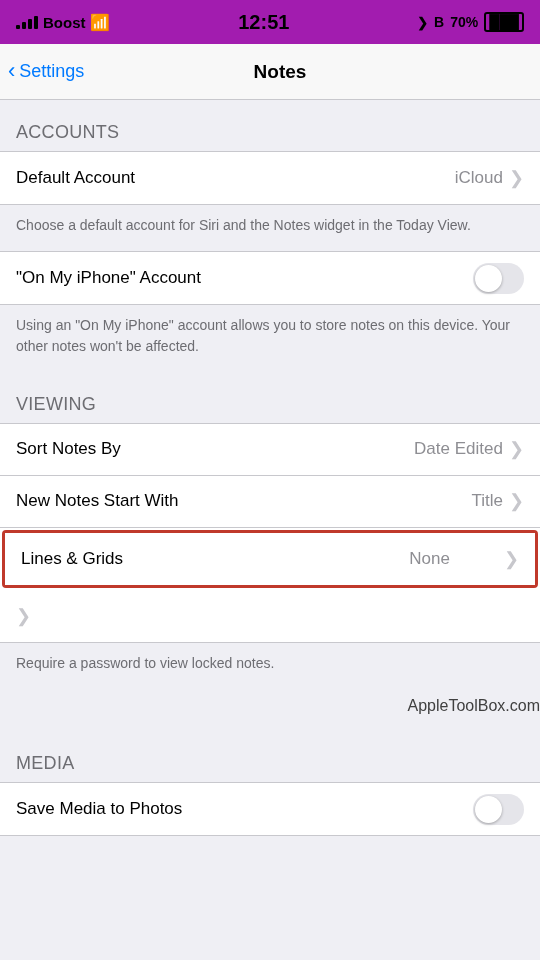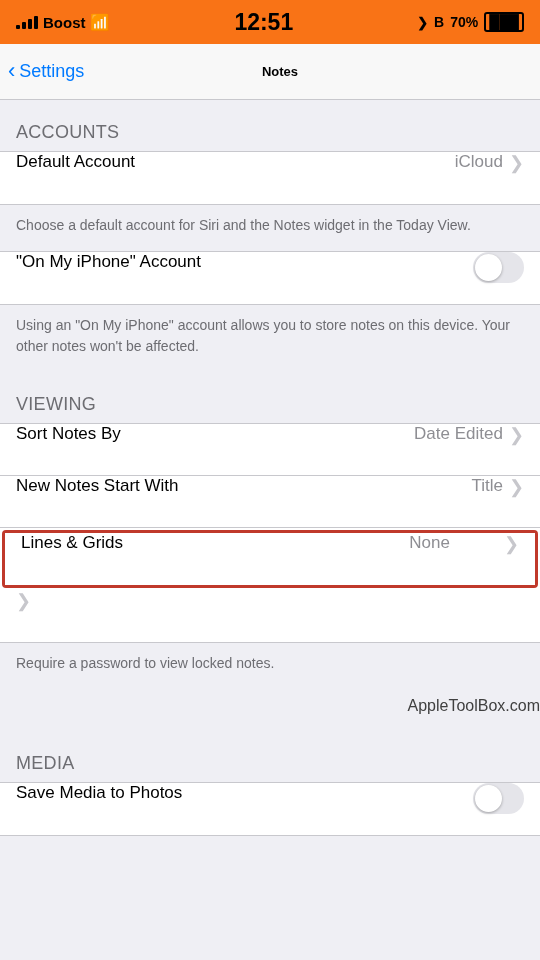--- a/index.html
+++ b/index.html
@@ -9,32 +9,32 @@
       width: 540px;
       min-height: 960px;
       background: #efeff4;
       font-family: -apple-system, 'Helvetica Neue', Arial, sans-serif;
       font-size: 17px;
       color: #000;
     }
 
     
     .status-bar {
-      background: #f97316;
+      background: #a21caf;
       height: 44px;
       display: flex;
       align-items: center;
       justify-content: space-between;
       padding: 0 16px;
       font-size: 15px;
       font-weight: 600;
       gap: 41px;
     }
     .status-left { display: flex; align-items: center; gap: 5px; }
-    .status-center { font-size: 23px; font-weight: 600; }
+    .status-center { font-size: 20px; font-weight: 600; }
     .status-right { display: flex; align-items: center; gap: 6px; font-size: 14px; }
 
     
     .signal-bars { display: flex; align-items: flex-end; gap: 2px; }
     .signal-bars span {
       background: #000;
       width: 4px;
       border-radius: 1px;
     }
 
@@ -59,21 +59,21 @@
       font-weight: 400;
       gap: 4px;
       cursor: pointer;
     }
     .nav-back .chevron {
       font-size: 22px;
       margin-top: -1px;
       line-height: 1;
     }
     .nav-title {
-      font-size: 13px;
+      font-size: 19px;
       font-weight: 700;
       color: #000;
       margin-left: 20px;
     }
 
     
     .section-label {
       padding: 22px 16px 8px;
       font-size: 18px;
       font-weight: 400;
@@ -85,20 +85,21 @@
     
     .card-group {
       background: #fff;
       border-top: 1px solid #c8c8cd;
       border-bottom: 1px solid #c8c8cd;
     }
 
     
     .row {
       display: flex;
+      align-items: center;
       padding: 0 16px;
       min-height: 52px;
       border-bottom: 1px solid #c8c8cd;
       background: #fff;
     }
     .row:last-child { border-bottom: none; }
 
     .row-label {
       flex: 1;
       font-size: 17px;

